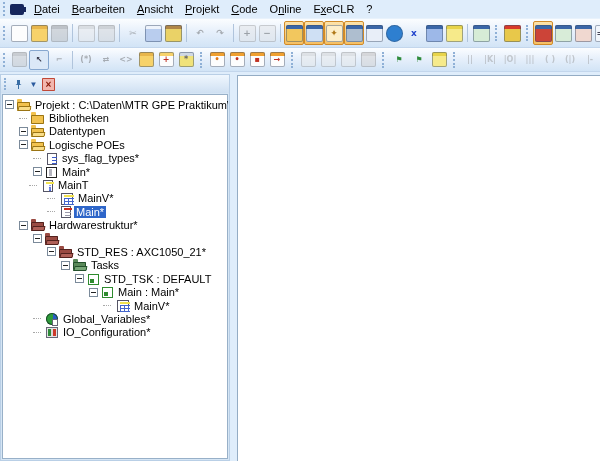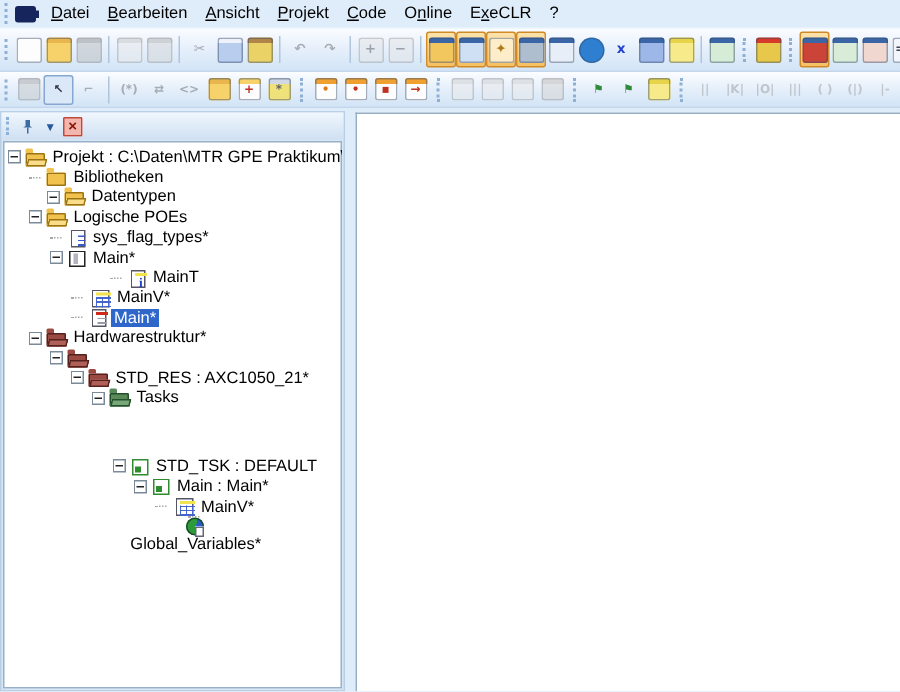--- a/index.html
+++ b/index.html
@@ -297,41 +297,41 @@
           <div class="trow" style="padding-left: 3px;">
             <span class="exp"></span>
             <span class="ti ic-folder-open fold"></span>
             <span class="tl">Projekt : C:\Daten\MTR GPE Praktikum\Facht</span>
           </div>
           <div class="trow" style="padding-left: 17px;">
             <span class="noexp"></span>
             <span class="ti ic-folder-closed fold"></span>
             <span class="tl">Bibliotheken</span>
           </div>
-          <div class="trow" style="padding-left: 17px; margin-left: 12px;">
+          <div class="trow" style="padding-left: 17px;">
             <span class="exp"></span>
             <span class="ti ic-folder-open fold"></span>
             <span class="tl">Datentypen</span>
           </div>
           <div class="trow" style="padding-left: 17px;">
             <span class="exp"></span>
             <span class="ti ic-folder-open fold"></span>
             <span class="tl">Logische POEs</span>
           </div>
           <div class="trow" style="padding-left: 31px;">
             <span class="noexp"></span>
             <span class="ti ic-datatype-ws page"></span>
             <span class="tl">sys_flag_types*</span>
           </div>
           <div class="trow" style="padding-left: 31px;">
             <span class="exp"></span>
             <span class="ti ic-pou"></span>
             <span class="tl">Main*</span>
           </div>
-          <div class="trow" style="padding-left: 71px;">
+          <div class="trow" style="padding-left: 27px;">
             <span class="noexp"></span>
             <span class="ti ic-text-ws page"></span>
             <span class="tl">MainT</span>
           </div>
           <div class="trow" style="padding-left: 45px;">
             <span class="noexp"></span>
             <span class="ti ic-var-ws page"></span>
             <span class="tl">MainV*</span>
           </div>
           <div class="trow" style="padding-left: 45px;">
@@ -351,38 +351,43 @@
           <div class="trow" style="padding-left: 45px;">
             <span class="exp"></span>
             <span class="ti ic-folder-hw fold"></span>
             <span class="tl">STD_RES : AXC1050_21*</span>
           </div>
           <div class="trow" style="padding-left: 59px;">
             <span class="exp"></span>
             <span class="ti ic-folder-tasks fold"></span>
             <span class="tl">Tasks</span>
           </div>
-          <div class="trow" style="padding-left: 73px; margin-top: 32px;">
+          <div class="trow" style="padding-left: 73px;">
             <span class="exp"></span>
             <span class="ti ic-task"></span>
             <span class="tl">STD_TSK : DEFAULT</span>
           </div>
           <div class="trow" style="padding-left: 87px;">
             <span class="exp"></span>
             <span class="ti ic-instance"></span>
             <span class="tl">Main : Main*</span>
           </div>
           <div class="trow" style="padding-left: 101px;">
             <span class="noexp"></span>
             <span class="ti ic-var-ws page"></span>
             <span class="tl">MainV*</span>
           </div>
-          <div class="trow" style="padding-left: 31px; flex-direction: column;">
+          <div class="trow" style="padding-left: 31px;">
             <span class="noexp"></span>
             <span class="ti ic-globe"></span>
             <span class="tl">Global_Variables*</span>
+          </div>
+          <div class="trow" style="padding-left: 31px;">
+            <span class="noexp"></span>
+            <span class="ti ic-ioconf"></span>
+            <span class="tl">IO_Configuration*</span>
           </div>
         </div>
     </div>
     <div class="splitter"></div>
     <div class="main"></div>
   </div>
 </div>
 
 </body></html>

